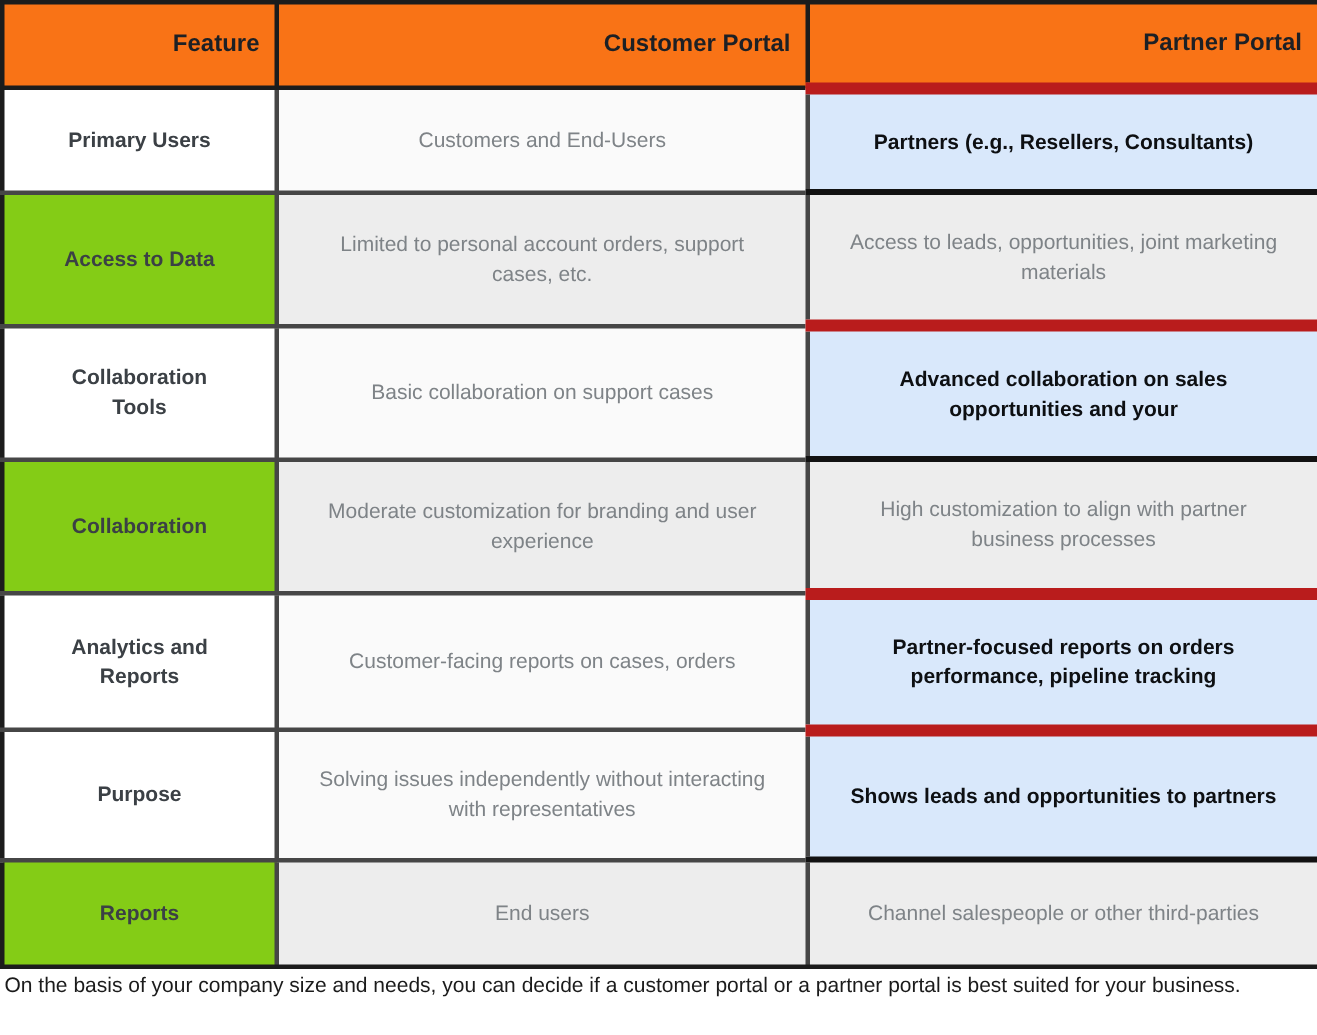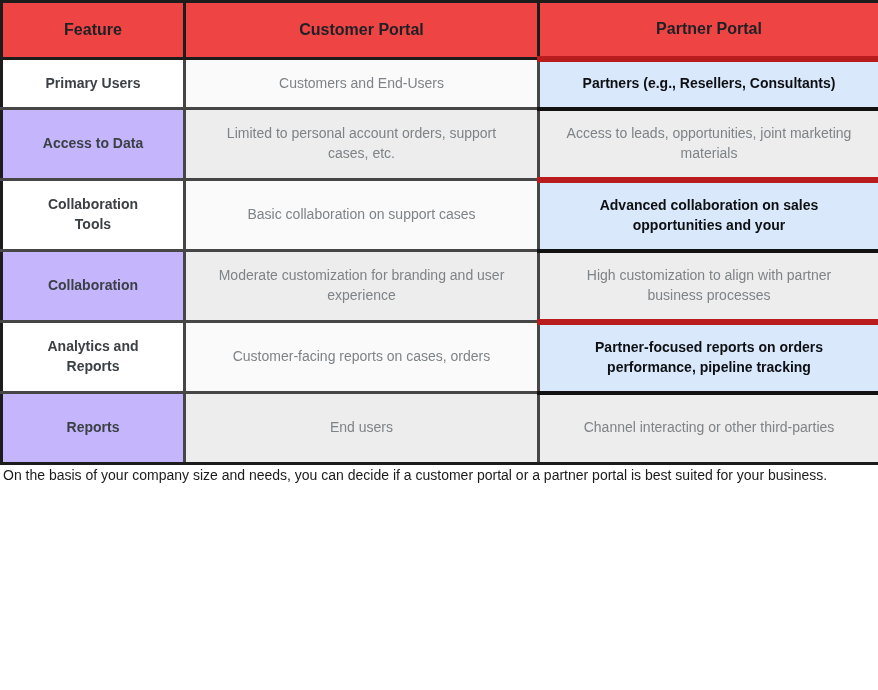--- a/index.html
+++ b/index.html
@@ -16,25 +16,25 @@
     table-layout: fixed;
     border: 3px solid #1c1c1c;
   }
   col.c-feature  { width: 183px; }
   col.c-customer { width: 354px; }
   col.c-partner  { width: 341px; }
 
   
   thead th {
     height: 57px;
-    background: #ef4444;
+    background: #f97316;
     color: #1d2025;
     font-size: 16px;
     font-weight: bold;
-    text-align: center;
+    text-align: right;
     vertical-align: middle;
     border: 3px solid #1c1c1c;
     padding: 0 10px;
   }
 
   
   tbody th, tbody td {
     border: 3px solid #464646;
     text-align: center;
     vertical-align: middle;
@@ -44,33 +44,33 @@
   tbody tr       { height: 71px; }
   tbody tr.first { height: 50px; }
 
   tbody th.feature {
     font-weight: bold;
     color: #3b4045;
     padding: 0 30px;
   }
   tbody td.customer, tbody td.partner {
     color: #7e8387;
-    padding: 4px 22px;
+    padding: 22px 22px;
   }
 
   tr.hl   th.feature  { background: #ffffff; }
-  tr.gray th.feature  { background: #c4b5fd; }
+  tr.gray th.feature  { background: #84cc16; }
   tr.hl   td.customer { background: #fafafa; }
   tr.gray td.customer { background: #ededed; }
   tr.gray td.partner  { background: #ededed; margin-left: 36px; }
   tr.hl   td.partner  {
     background: #d9e8fb;
     color: #0d0f12;
     font-weight: bold;
-    border-top: 6px solid #b91c1c;
+    border-top: 8px solid #b91c1c;
     border-bottom: 4px solid #121212;
   }
 
   
   tbody tr > *:first-child { border-left-color: #1c1c1c; }
   tbody tr > *:last-child  { border-right-color: #1c1c1c; }
   tbody tr:last-child > *  { border-bottom-color: #1c1c1c; }
 
   
   .caption {
@@ -115,21 +115,26 @@
     <tr class="gray">
       <th class="feature">Collaboration</th>
       <td class="customer">Moderate customization for branding and user experience</td>
       <td class="partner">High customization to align with partner business processes</td>
     </tr>
     <tr class="hl">
       <th class="feature">Analytics and Reports</th>
       <td class="customer">Customer-facing reports on cases, orders</td>
       <td class="partner">Partner-focused reports on orders performance, pipeline tracking</td>
     </tr>
+    <tr class="hl">
+      <th class="feature">Purpose</th>
+      <td class="customer">Solving issues independently without interacting with representatives</td>
+      <td class="partner">Shows leads and opportunities to partners</td>
+    </tr>
     <tr class="gray">
       <th class="feature">Reports</th>
       <td class="customer">End users</td>
-      <td class="partner">Channel interacting or other third-parties</td>
+      <td class="partner">Channel salespeople or other third-parties</td>
     </tr>
   </tbody>
 </table>
 
 <div class="caption">On the basis of your company size and needs, you can decide if a customer portal or a partner portal is best suited for your business.</div>
 
 </body></html>

